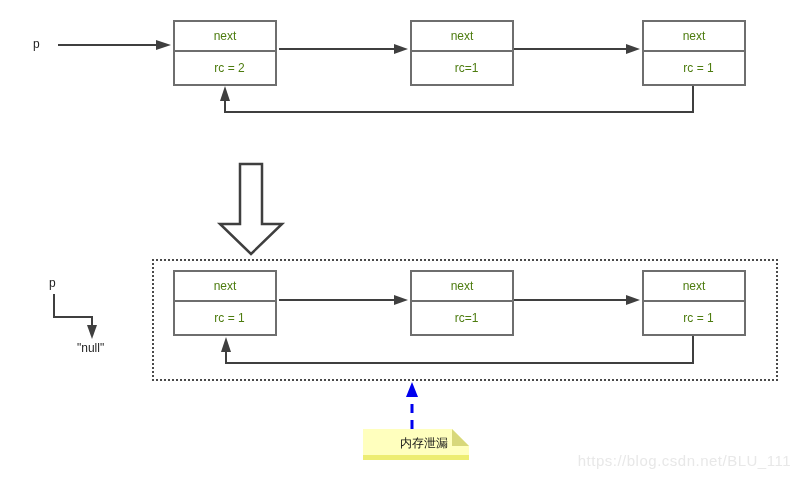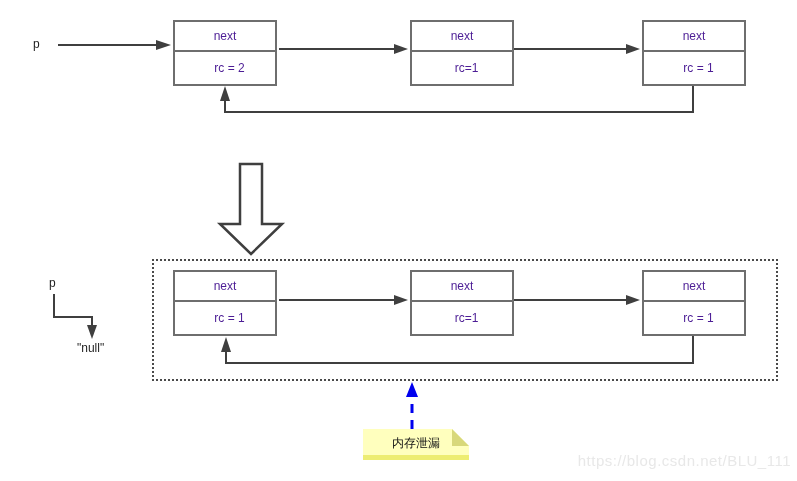--- a/index.html
+++ b/index.html
@@ -11,37 +11,37 @@
     overflow:hidden;
   }
   .layer{position:absolute;left:0;top:0;}
   .node{
     position:absolute;
     width:100px;
     background:#fff;
     border:2px solid #6e6e6e;
     text-align:center;
     font-size:12px;
-    color:#4c1d95;
+    color:#4d7c0f;
     z-index:2;
   }
   .node .cell-field{height:28px;line-height:28px;border-bottom:2px solid #6e6e6e;}
   .node .cell-rc{height:32px;line-height:32px;padding-left:9px;}
   .txt{position:absolute;font-size:12px;color:#1f1f1f;z-index:3;}
   .dotted-box{
     position:absolute;
     left:152px;top:259px;width:622px;height:118px;
     border:2px dotted #4a4a4a;
     z-index:1;
   }
   .note-text{
     position:absolute;
     left:363px;top:430px;width:106px;height:26px;
     line-height:26px;text-align:center;
-    font-size:12px;color:#111;z-index:4;
+    font-size:12px;color:#111;z-index:4;padding-left:8px;
   }
   .watermark{
     position:absolute;
     right:6px;top:452px;
     font-size:15px;
     color:#e8e8e8;
     letter-spacing:0.5px;
     z-index:3;
   }
   svg{z-index:2;}

